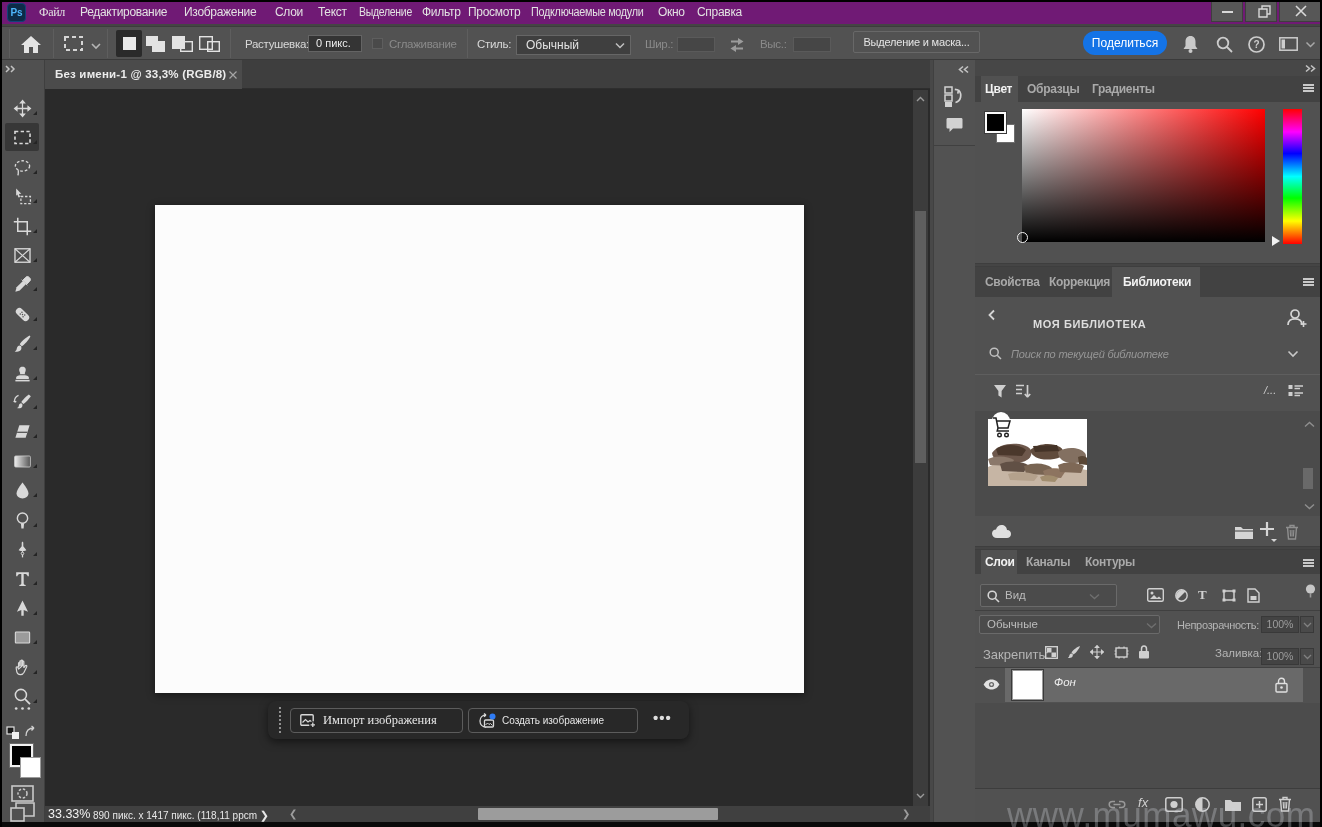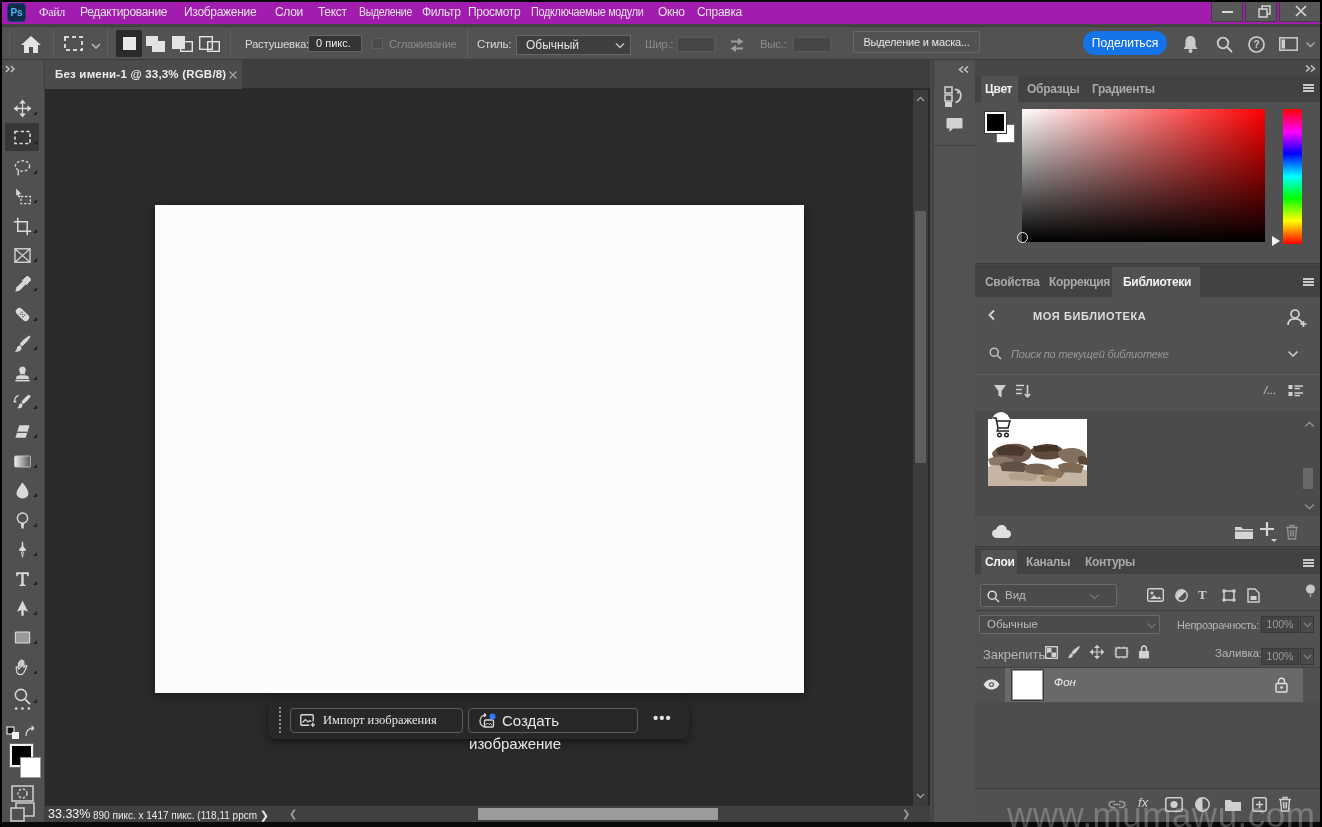--- a/index.html
+++ b/index.html
@@ -15,21 +15,21 @@
   .pt { top:6px; font-size:12px; letter-spacing:-0.3px; font-weight:bold; color:#a9a9a9; white-space:nowrap; }
   .pt.on { color:#f2f2f2;text-align:center; }
   .ham { position:absolute; left:328px; width:11px; height:8px; border-top:2px solid #c9c9c9; border-bottom:2px solid #c9c9c9; }
   .ham::after { content:""; position:absolute; left:0; top:1px; width:11px; height:2px; background:#c9c9c9; }
   .vbox { width:38px; height:17px; background:#434343; border:1px solid #393939; color:#9d9d9d; font-size:10.5px; line-height:15px; text-align:center; }
   .vchev { width:14px; height:17px; background:#4a4a4a; border:1px solid #393939; }
 </style>
 </head>
 <body>
 
-<div class="abs" id="menubar" style="left:0;top:0;width:1322px;height:24px;background:#a21caf;">
+<div class="abs" id="menubar" style="left:0;top:0;width:1322px;height:24px;background:#701a75;">
   <div class="abs" style="left:7px;top:3px;width:19px;height:19px;background:#0d2b47;border-radius:4px;border:1px solid #11437a;color:#4db5f9;font-size:10px;font-weight:bold;text-align:center;line-height:17px;">Ps</div>
   <div class="abs mi" style="left:39px;font-family:Liberation Serif, serif;">Файл</div>
   <div class="abs mi" style="left:80px;">Редактирование</div>
   <div class="abs mi" style="left:184px;">Изображение</div>
   <div class="abs mi" style="left:275px;">Слои</div>
   <div class="abs mi" style="left:318px;">Текст</div>
   <div class="abs mi" style="left:359px;transform:scaleX(0.87);transform-origin:0 50%;">Выделение</div>
   <div class="abs mi" style="left:422px;">Фильтр</div>
   <div class="abs mi" style="left:468px;">Просмотр</div>
   <div class="abs mi" style="left:531px;transform:scaleX(0.9);transform-origin:0 50%;">Подключаемые модули</div>
@@ -287,21 +287,21 @@
     <div class="abs" style="left:10px;top:6px;width:4px;height:26px;background-image:repeating-linear-gradient(#252525 0px,#252525 1px,#888 1px,#888 3px,#252525 3px,#252525 4px);background-image:radial-gradient(circle 1.2px, #909090 1.1px, transparent 1.3px);background-size:4px 4px;background-position:center;"></div>
     <div class="abs" style="left:22px;top:7px;width:173px;height:25px;border:1px solid #5c5c5c;border-radius:4px;color:#e6e6e6;font-size:12.5px;line-height:23px;">
       <svg class="abs" style="left:9px;top:5px;" width="17" height="15" viewBox="0 0 17 15">
           <rect x="0.8" y="0.8" width="12.4" height="10.4" rx="1" fill="none" stroke="#d8d8d8" stroke-width="1.4"></rect>
           <path d="M2.5 8.5 L5.5 5.5 L8 8 L10 6.5 L12.5 8.5" fill="none" stroke="#d8d8d8" stroke-width="1.2"></path>
           <circle cx="12.8" cy="10.8" r="3.6" fill="#252525"></circle>
           <path d="M12.8 8.6 V13 M10.6 10.8 H15" stroke="#d8d8d8" stroke-width="1.3"></path>
         </svg>
       <span style="margin-left:32px;font-family:Liberation Serif, serif;">Импорт изображения</span>
     </div>
-    <div class="abs" style="left:200px;top:7px;width:170px;height:25px;border:1px solid #5c5c5c;border-radius:4px;color:#e6e6e6;font-size:15px;line-height:23px;">
+    <div class="abs" style="left:200px;top:7px;width:170px;height:25px;border:1px solid #5c5c5c;border-radius:4px;color:#e6e6e6;font-size:10px;line-height:23px;">
       <svg class="abs" style="left:9px;top:4px;" width="19" height="17" viewBox="0 0 19 17">
           <path d="M8 2 C4.5 2 2 4.5 2 8 C2 11.5 4.5 14 8 14 M8 2 L6 0.5 M8 2 L6 3.8" fill="none" stroke="#d8d8d8" stroke-width="1.3"></path>
           <rect x="6.5" y="7" width="9" height="7" rx="1" fill="#252525" stroke="#d8d8d8" stroke-width="1.3"></rect>
           <path d="M7.5 12 L9.5 10 L11 11.5 L12.5 10.5 L14.5 12.5" fill="none" stroke="#d8d8d8" stroke-width="1"></path>
           <circle cx="14.5" cy="3.5" r="3" fill="#2f7cf6"></circle>
         </svg>
       <span style="margin-left:33px;">Создать изображение</span>
     </div>
     <div class="abs" style="left:385px;top:8px;color:#dedede;font-size:15px;letter-spacing:1px;font-weight:bold;">•••</div>
   </div>
@@ -371,21 +371,21 @@
     <div class="abs pt" style="left:10px;top:8px;">Свойства</div>
     <div class="abs pt" style="left:74px;top:8px;">Коррекция</div>
     <div class="abs pt on" style="left:148px;top:8px;">Библиотеки</div>
     <div class="abs ham" style="top:11px;"></div>
   </div>
   <div class="abs" style="left:12px;top:249px;width:9px;height:12px;">
       <svg width="9" height="12" viewBox="0 0 9 12">
         <path d="M7 1.5 L2.5 6 L7 10.5" fill="none" stroke="#d5d5d5" stroke-width="1.8"></path>
       </svg>
     </div>
-  <div class="abs" style="left:25px;top:250px;font-size:11px;font-weight:bold;letter-spacing:0.6px;color:#dedede;padding-left:33px;">МОЯ БИБЛИОТЕКА</div>
+  <div class="abs" style="left:25px;top:258px;font-size:11px;font-weight:bold;letter-spacing:0.6px;color:#dedede;padding-left:33px;">МОЯ БИБЛИОТЕКА</div>
   <svg class="abs" style="left:310px;top:247px;" width="23" height="22" viewBox="0 0 23 22">
       <circle cx="10" cy="7" r="4" fill="none" stroke="#d5d5d5" stroke-width="1.7"></circle>
       <path d="M3 18 C3 13.5 6 11.8 10 11.8 C14 11.8 17 13.5 17 18" fill="none" stroke="#d5d5d5" stroke-width="1.7"></path>
       <path d="M18.5 14 V20 M15.5 17 H21.5" stroke="#d5d5d5" stroke-width="1.6"></path>
     </svg>
   <svg class="abs" style="left:14px;top:287px;" width="13" height="13" viewBox="0 0 13 13">
       <circle cx="5.2" cy="5.2" r="4" fill="none" stroke="#c0c0c0" stroke-width="1.5"></circle>
       <path d="M8.2 8.2 L12 12" stroke="#c0c0c0" stroke-width="1.5"></path>
     </svg>
   <div class="abs" style="left:36px;top:288px;font-size:11px;letter-spacing:-0.2px;font-style:italic;color:#969696;">Поиск по текущей библиотеке</div>

